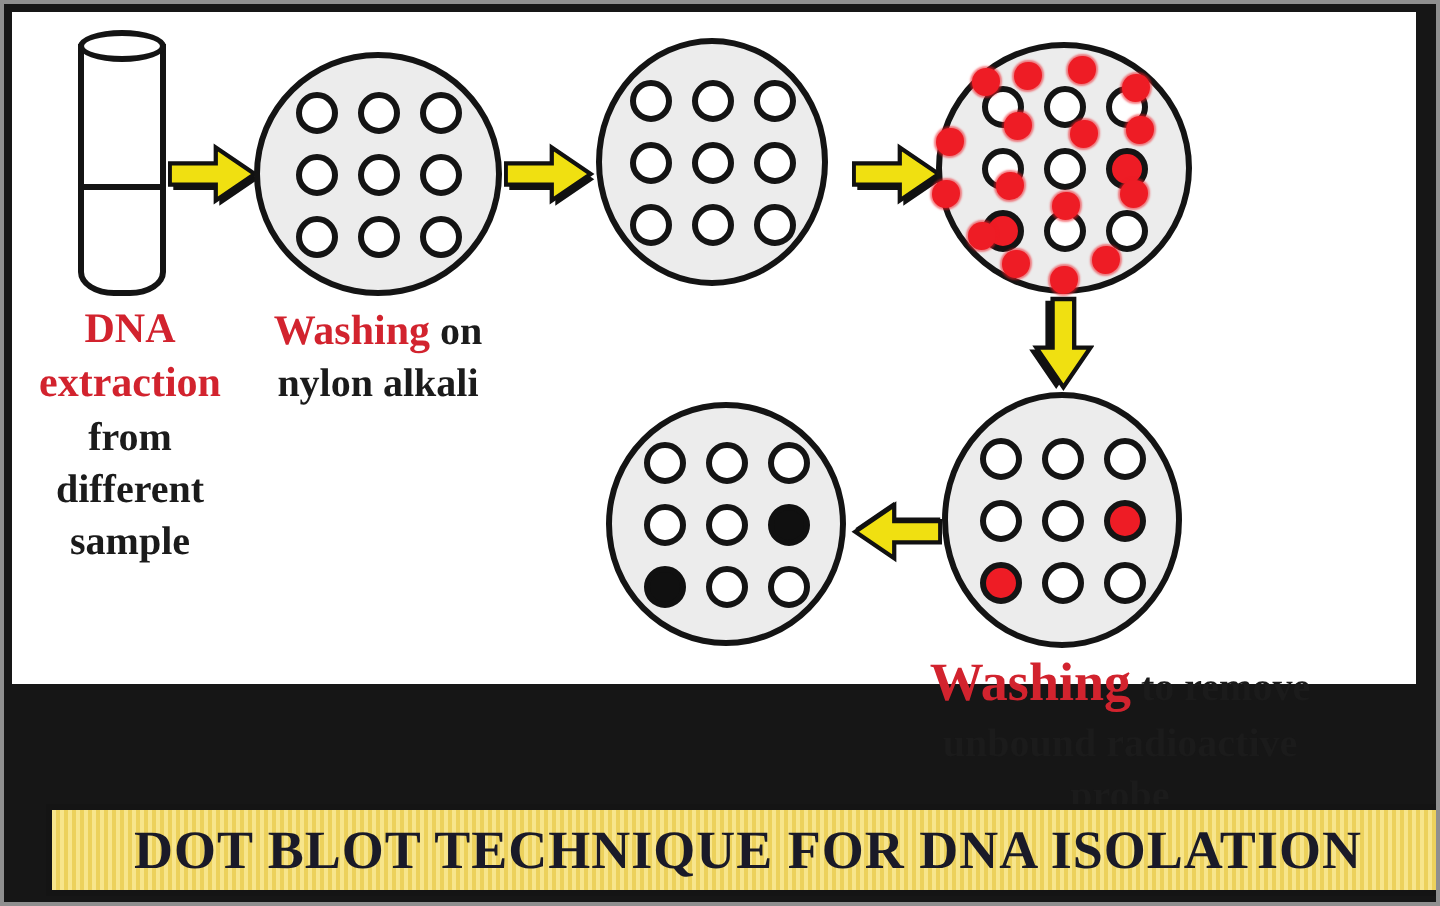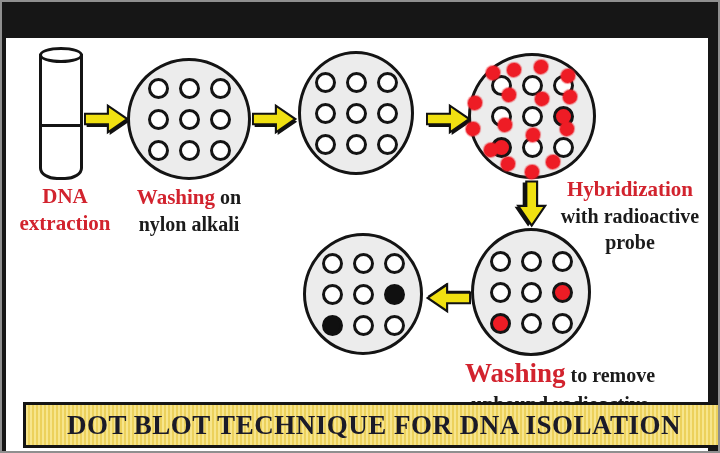--- a/index.html
+++ b/index.html
@@ -1,21 +1,21 @@
 <!DOCTYPE html>
 <html style="--red-text: #d2232e; --dot-red: #ee1c25; --arrow-yellow: #f0e011; --membrane-fill: #ececec; --banner-bg: #f3dd78; --banner-text: #1a1a28;"><head>
 <meta charset="utf-8">
 <style>
   html,body{margin:0;padding:0;background:#444;}
   .stage{
     position:relative;width:720px;height:453px;overflow:hidden;
     background:#161616;box-sizing:border-box;border:2px solid #8f8f8f;
     font-family:"Liberation Serif","DejaVu Serif",serif;font-weight:700;
   }
-  .panel{position:absolute;left:4px;top:4px;width:702px;height:416px;background:#ffffff;margin-top:32px;}
+  .panel{position:absolute;left:4px;top:4px;width:702px;height:336px;background:#ffffff;}
 
   
   .tube-body{position:absolute;left:33px;top:16px;width:44px;height:126px;box-sizing:border-box;
     background:#fff;border:3px solid #141414;border-radius:0 0 18px 18px / 0 0 12px 12px;}
   .tube-top{position:absolute;left:33px;top:9px;width:44px;height:16px;box-sizing:border-box;
     background:#fff;border:3px solid #141414;border-radius:50%;}
   .tube-line{position:absolute;left:35px;top:86px;width:40px;height:3px;background:#141414;}
 
   
   .membrane{position:absolute;box-sizing:border-box;border:3px solid #141414;border-radius:50%;
@@ -163,28 +163,25 @@
           <div class="dot dot-white"></div>
           <div class="dot dot-black"></div>
           <div class="dot dot-black"></div>
           <div class="dot dot-white"></div>
           <div class="dot dot-white"></div>
         </div>
       </div>
 
     <div class="label lbl-extraction">
       <div class="red" style="font-size:21px">DNA extraction</div>
+      <div>from different sample</div>
     </div>
     <div class="label lbl-blotting">
       <span class="red" style="font-size:21px">Washing</span>
       <span>on nylon alkali</span>
-    </div>
-    <div class="label lbl-hybridization">
-      <div class="red">Hybridization</div>
-      <div>with radioactive probe</div>
     </div>
     <div class="label lbl-washing">
       <span class="red" style="font-size:27px">Washing</span>
       <span>to remove unbound radioactive probe</span>
     </div>
   </div>
 
   <div class="banner">
     <div class="banner-text">DOT BLOT TECHNIQUE FOR DNA ISOLATION</div>
   </div>

